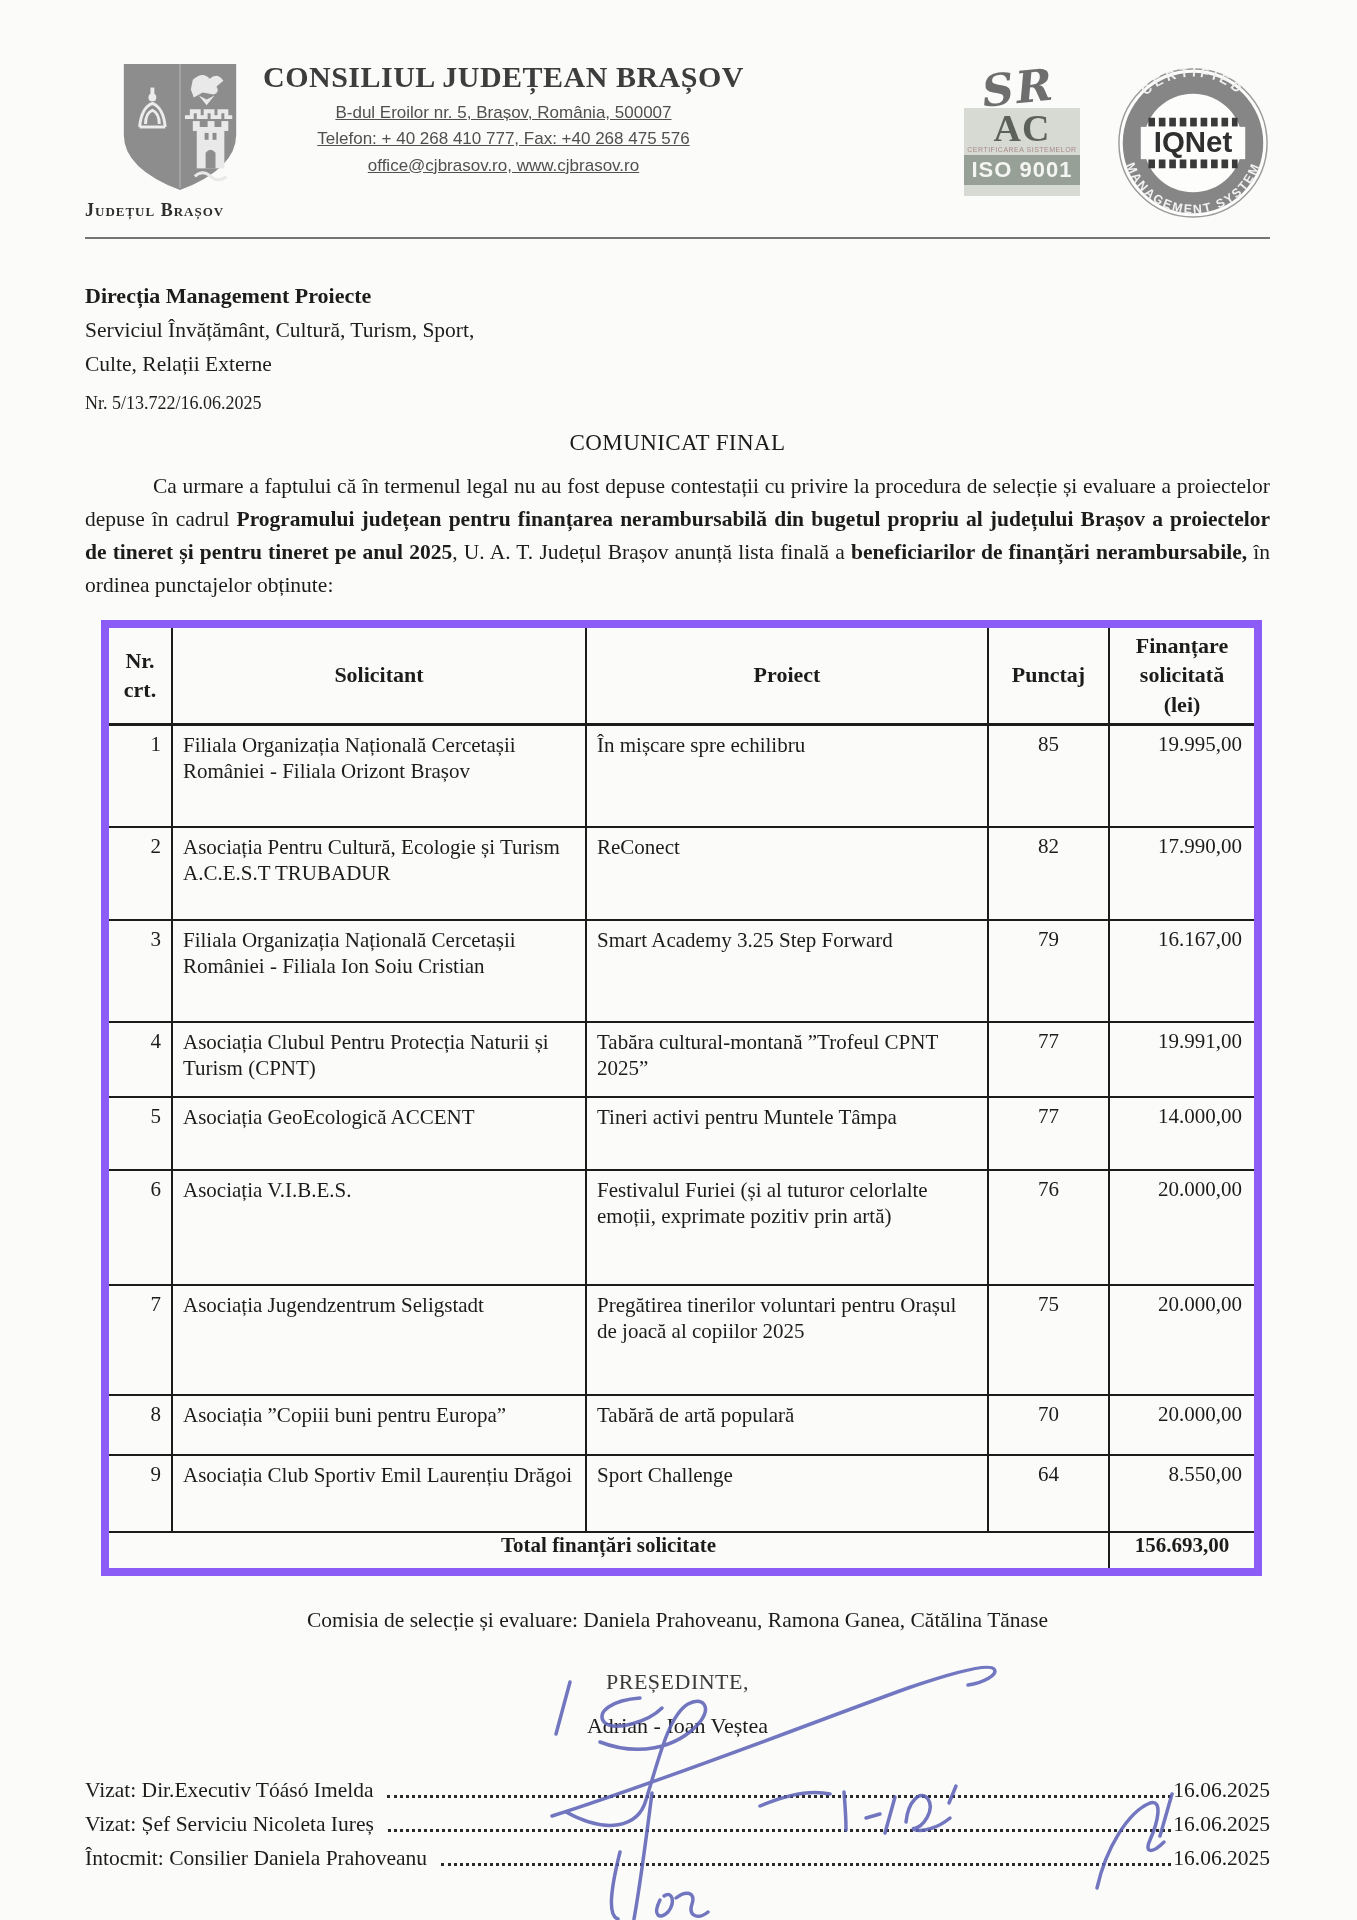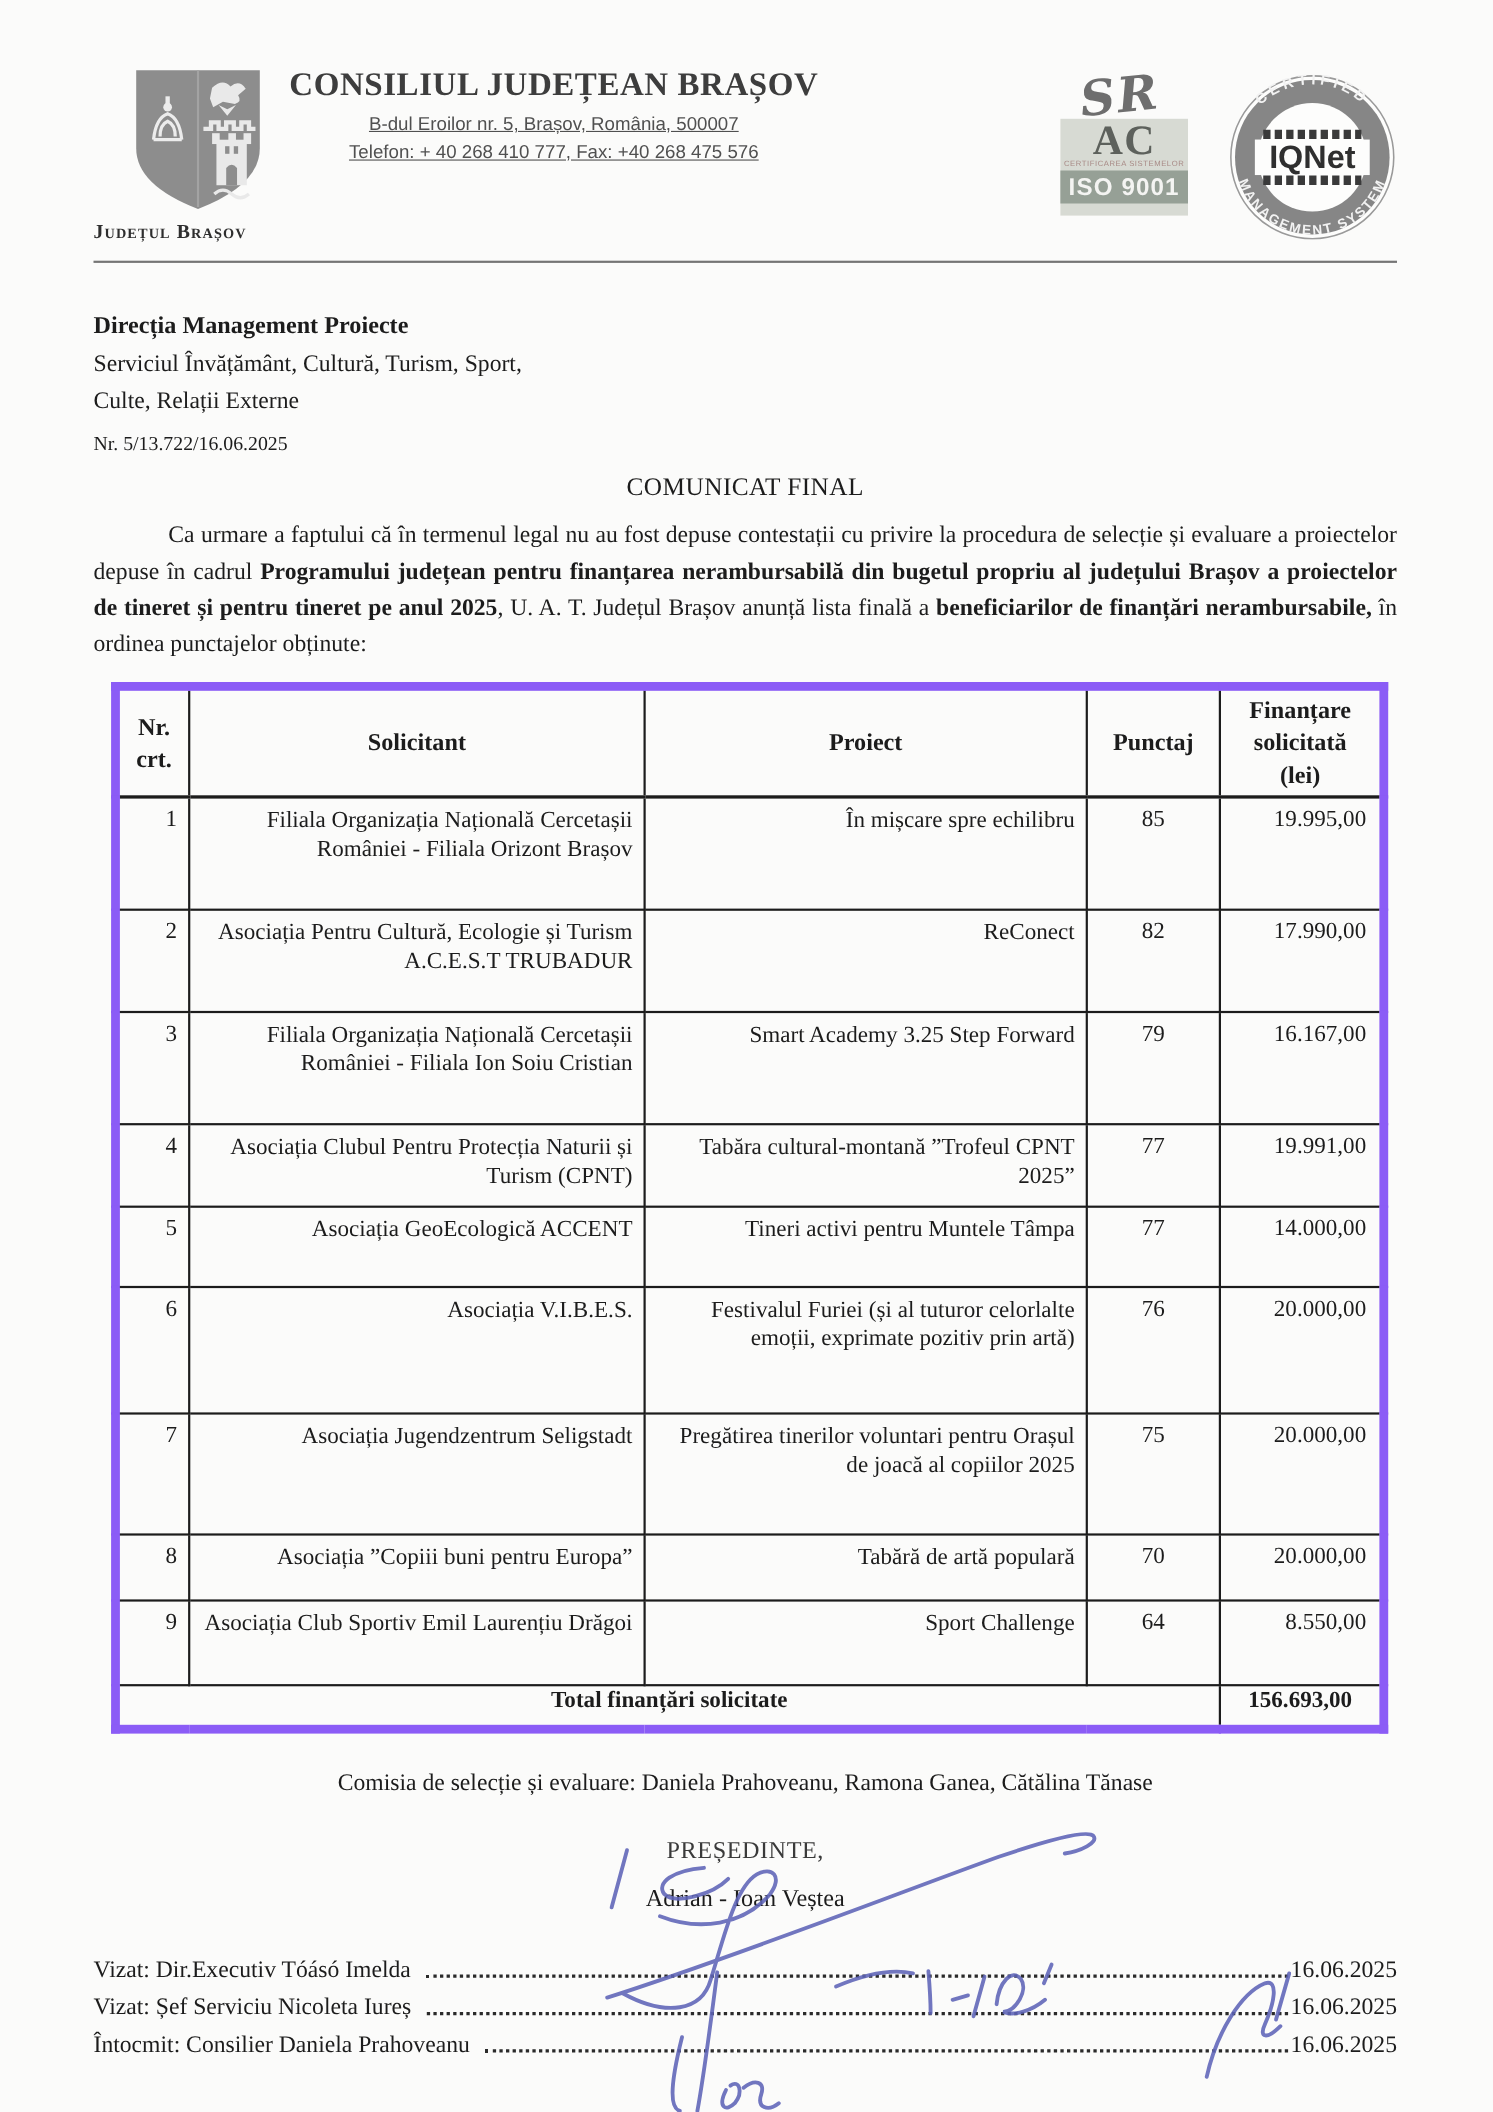--- a/index.html
+++ b/index.html
@@ -69,21 +69,21 @@
     border:2px solid #1c1c1c; font-size:21px; vertical-align:top;
   }
   table.funding th {
     font-size:22px; font-weight:bold; text-align:center; vertical-align:middle;
     white-space:pre-line; line-height:1.35; height:100px; border-bottom-width:3px;
   }
   table.funding { border:8px solid #8b5cf6;font-family:Liberation Serif, serif; }
   col.c-nr { width:67px; } col.c-sol { width:414px; } col.c-pro { width:402px; }
   col.c-pct { width:121px; } col.c-fin { width:149px; }
   td.nr { text-align:right; padding:6px 10px 0 0; }
-  td.sol, td.pro { padding:6px 10px 2px 10px; line-height:26px;text-align:right; }
+  td.sol, td.pro { padding:6px 10px 2px 10px; line-height:26px; }
   td.pct { text-align:center; padding-top:6px; }
   td.fin { text-align:right; padding:6px 12px 0 0; }
   tbody tr:nth-child(1){height:103px;} tbody tr:nth-child(2){height:93px;}
   tbody tr:nth-child(3){height:102px;} tbody tr:nth-child(4){height:75px;}
   tbody tr:nth-child(5){height:73px;}  tbody tr:nth-child(6){height:115px;}
   tbody tr:nth-child(7){height:110px;} tbody tr:nth-child(8){height:60px;}
   tbody tr:nth-child(9){height:77px;}
   tfoot td { font-weight:bold; font-size:22px; vertical-align:middle; height:40px; border-top-width:3px; }
   tfoot td.total-label { text-align:center; }
   tfoot td.total-value { text-align:center; }
@@ -135,20 +135,21 @@
         <path d="M91 112 v-16 q5 -6 10 0 v16 z" fill="#8d8d8d"></path>
         <path d="M80 120 q8 -7 16 0 q8 7 16 0" stroke="#e9e9e9" fill="none" stroke-width="3"></path>
       </svg>
       <div class="crest-label">Județul Brașov</div>
     </div>
 
     <div class="org-block">
       <div class="org-title">CONSILIUL JUDEȚEAN BRAȘOV</div>
       <div class="addr">B-dul Eroilor nr. 5, Brașov, România, 500007</div>
       <div class="addr">Telefon: + 40 268 410 777, Fax: +40 268 475 576</div>
+      <div class="addr">office@cjbrasov.ro, www.cjbrasov.ro</div>
     </div>
 
     <div class="badges">
       <div class="srac">
         <div class="srac-sr">SR</div>
         <div class="srac-box">
           <div class="srac-ac">AC</div>
           <div class="srac-tiny">CERTIFICAREA SISTEMELOR</div>
           <div class="srac-band">ISO 9001</div>
         </div>

